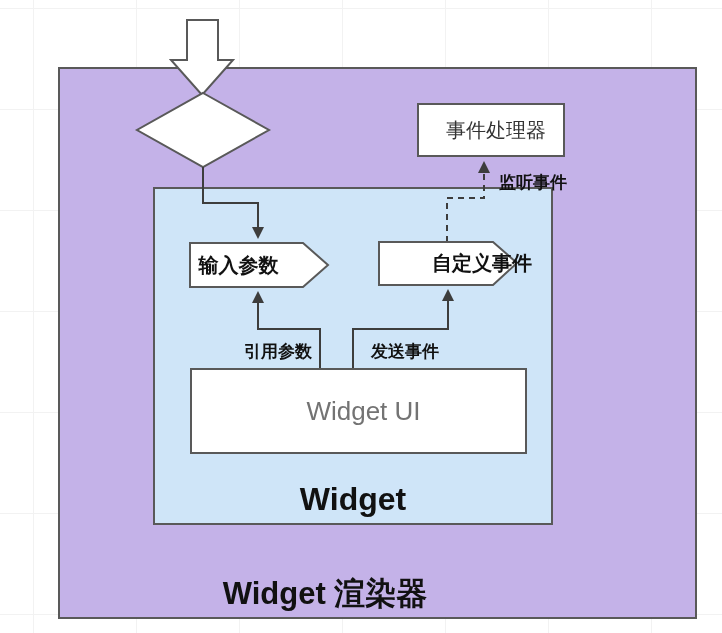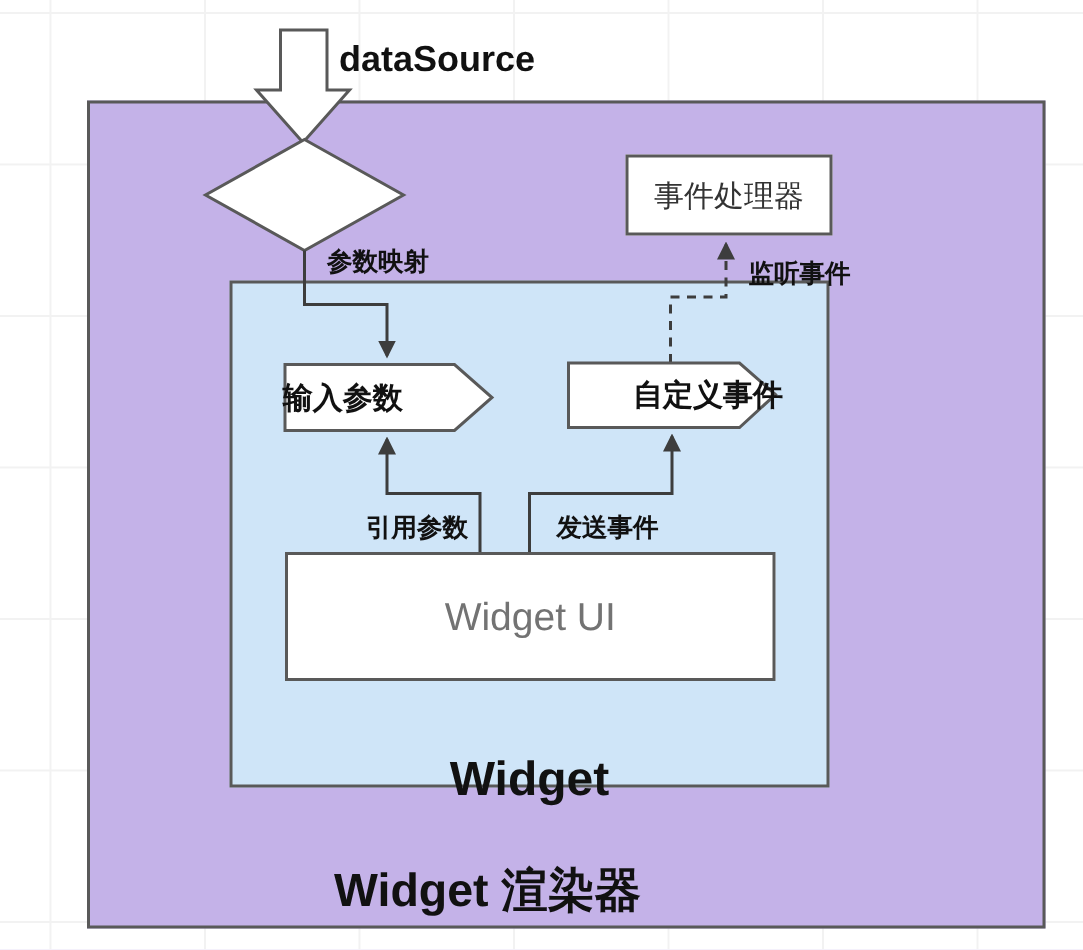--- a/index.html
+++ b/index.html
@@ -19,36 +19,36 @@
   }
   .widget-box{
     left:153px;top:187px;width:396px;height:334px;
     background:#cfe5f8;border:2px solid #595959;
   }
   svg.overlay{position:absolute;left:0;top:0;width:722px;height:633px;pointer-events:none;}
   .shape-outline{fill:#ffffff;stroke:#595959;stroke-width:2;}
   .conn{fill:none;stroke:#3d3d3d;stroke-width:2;}
   .conn-dashed{fill:none;stroke:#3d3d3d;stroke-width:2;stroke-dasharray:6 5;}
   .txt{position:absolute;color:#111;white-space:nowrap;}
-  .center{display:flex;align-items:center;justify-content:center;text-align:center;}
+  .center{display:flex;align-items:center;justify-content:center;text-align:center;padding-left:10px;}
   .datasource-label{left:226px;top:26px;font-size:24px;font-weight:700;}
   .diamond-label{left:143px;top:102px;width:120px;font-size:18px;line-height:27px;
     color:#2e2e2e;text-align:center;white-space:normal;}
   .event-handler-box{left:417px;top:103px;width:134px;height:50px;background:#fff;
     border:2px solid #595959;font-size:20px;color:#333;}
   .edge-label{font-size:17px;font-weight:700;}
   .lbl-param-mapping{left:206px;top:163px;width:92px;text-align:center;}
   .lbl-listen-event{left:495px;top:159px;width:76px;text-align:center;margin-top:12px;}
   .lbl-ref-params{left:236px;top:340px;width:76px;text-align:right;}
   .lbl-send-event{left:363px;top:340px;width:76px;text-align:right;}
   .input-params-label{left:172px;top:243px;width:113px;height:44px;font-size:20px;font-weight:700;}
   .custom-event-label{left:379px;top:242px;width:114px;height:43px;font-size:20px;font-weight:700;margin-left:36px;}
   .widget-ui-box{left:190px;top:368px;width:323px;height:82px;background:#fff;
     border:2px solid #595959;font-size:26px;color:#737373;}
-  .widget-label{left:153px;top:481px;width:400px;text-align:center;font-size:32px;font-weight:700;margin-top:20px;}
+  .widget-label{left:153px;top:481px;width:400px;text-align:center;font-size:32px;font-weight:700;}
   .renderer-label{left:58px;top:573px;width:534px;text-align:center;font-size:31px;font-weight:700;}
 </style>
 </head>
 <body>
 
 <div class="canvas">
 
   <div class="abs renderer-box"></div>
   <div class="abs widget-box"></div>
 
@@ -69,26 +69,24 @@
 
     <path class="conn" d="M353,372 L353,329 L448,329 L448,291" marker-end="url(#arrow)"></path>
 
     <path class="conn-dashed" d="M447,242 L447,198 L484,198 L484,163" marker-end="url(#arrow)"></path>
 
     <polygon class="shape-outline" points="190,243 303,243 328,265 303,287 190,287"></polygon>
 
     <polygon class="shape-outline" points="379,242 493,242 517,263 493,285 379,285"></polygon>
   </svg>
 
-  <div class="txt datasource-label">dataSource</div>
 
 
   <div class="abs center event-handler-box">事件处理器</div>
 
-  <div class="txt edge-label lbl-param-mapping">参数映射</div>
   <div class="txt edge-label lbl-listen-event">监听事件</div>
   <div class="txt edge-label lbl-ref-params">引用参数</div>
   <div class="txt edge-label lbl-send-event">发送事件</div>
 
   <div class="abs center txt input-params-label">输入参数</div>
   <div class="abs center txt custom-event-label">自定义事件</div>
 
   <div class="abs center widget-ui-box">Widget UI</div>
 
   <div class="txt widget-label">Widget</div>

